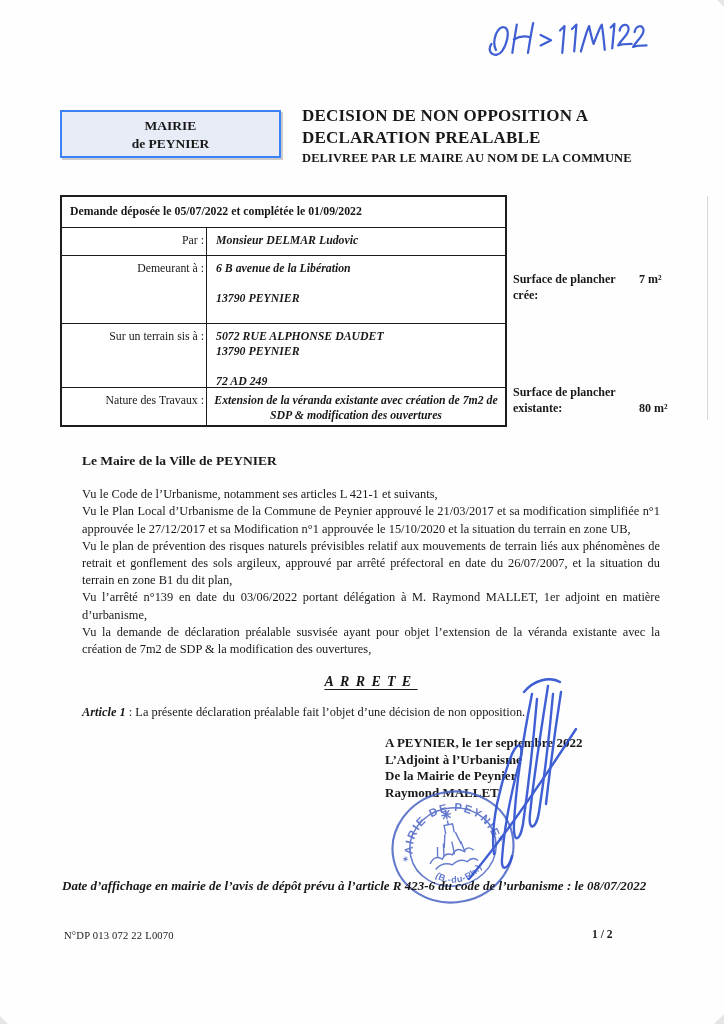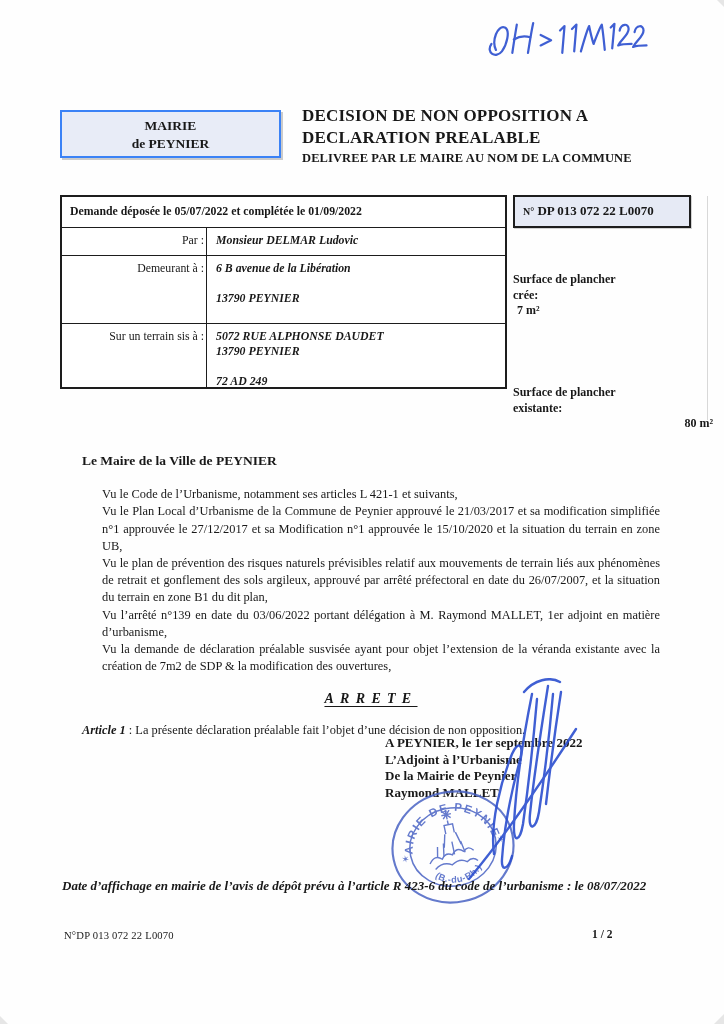--- a/index.html
+++ b/index.html
@@ -35,32 +35,32 @@
   .t-value.center { text-align:center; padding-left:4px; }
   .cell-line { min-height:15px; line-height:15px; }
 
   
   .ref-box {
     position:absolute; left:513px; top:195px; width:178px; height:33px;
     background:#e6eaf5; border:2px solid #1d1d1d; box-shadow:1px 1px 0 rgba(110,110,110,.3);
     font-weight:bold; font-size:13px; line-height:28px; padding-left:8px; white-space:nowrap;
   }
   .ref-box .deg { font-size:10px; }
-  .surface { position:absolute; left:513px; width:200px; display:flex; font-weight:bold; font-size:12px; line-height:15.5px;flex-direction:column; }
+  .surface { position:absolute; left:513px; width:200px; display:flex; font-weight:bold; font-size:12px; line-height:15.5px; }
   .surface .lbl { width:122px; }
   .surface .val { margin-left:4px; }
   .surface.created { top:272px; }
   .surface.existing { top:385px; }
   .surface.existing .val { align-self:flex-end; }
   .edge-line { position:absolute; left:707px; top:196px; width:1px; height:224px; background:#d8d8d8; }
 
   
   .body-text { position:absolute; left:82px; top:452px; width:578px; font-size:12.4px; line-height:17.2px; }
   .body-heading { font-weight:bold; font-size:13.5px; margin-bottom:17px; }
-  .body-text p { text-align:justify;margin-left:20px; }
+  .body-text p { text-align:justify; }
   .arrete { margin-top:15px; text-align:center; font-weight:bold; font-style:italic; font-size:14px; letter-spacing:.45em; }
   .arrete span { text-decoration:underline; text-underline-offset:3px; }
   .article { margin-top:14px; }
   .article .art-label { font-weight:bold; font-style:italic; }
 
   
   .sig-block { position:absolute; left:385px; top:735px; font-weight:bold; font-size:13px; line-height:16.5px; }
   .stamp { position:absolute; left:388px; top:787px; width:130px; height:120px; transform:rotate(-12deg); opacity:.85; }
   .signature-svg { position:absolute; left:464px; top:674px; width:126px; height:216px; }
   .annotation-svg { position:absolute; left:484px; top:13px; width:164px; height:50px; }
@@ -122,25 +122,29 @@
     </div>
     <div class="t-row" style="height:64px">
       <div class="t-label">Sur un terrain sis à :</div>
       <div class="t-value">
         <div class="cell-line">5072 RUE ALPHONSE DAUDET</div>
         <div class="cell-line">13790 PEYNIER</div>
         <div class="cell-line"></div>
         <div class="cell-line">72 AD 249</div>
       </div>
     </div>
-  </div>
-
-  <div class="ref-box">
-    <span class="deg">N°</span><span> DP 013 072 22 L0070</span>
-  </div>
+    <div class="t-row" style="height:38px">
+      <div class="t-label">Nature des Travaux :</div>
+      <div class="t-value center">
+        <div class="cell-line">Extension de la véranda existante avec création de 7m2 de</div>
+        <div class="cell-line">SDP &amp; modification des ouvertures</div>
+      </div>
+    </div>
+  </div>
+
   <div class="surface created">
     <div class="lbl">
       <div>Surface de plancher</div>
       <div>crée:</div>
     </div>
     <div class="val">7 m²</div>
   </div>
   <div class="surface existing">
     <div class="lbl">
       <div>Surface de plancher</div>

